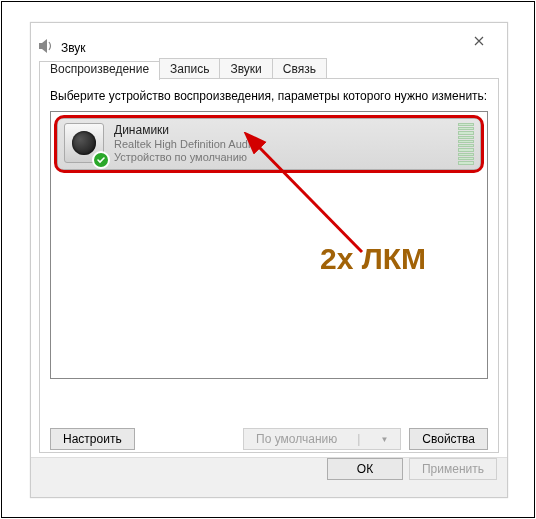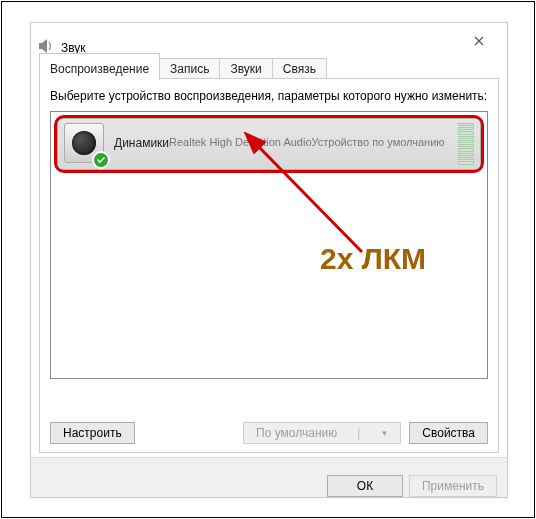--- a/index.html
+++ b/index.html
@@ -11,53 +11,53 @@
 
   .titlebar { height: 32px; display: flex; align-items: flex-end; padding: 0 6px; }
   .titlebar .icon { width: 18px; height: 18px; margin-right: 6px; display: flex; align-items: center; justify-content: center; }
   .titlebar .title { font-size: 12px; color: #000; }
   .titlebar .spacer { flex: 1; }
   .titlebar .close { width: 44px; height: 28px; display: flex; align-items: center; justify-content: center; color: #555; font-size: 14px; }
 
   .tabstrip { display: flex; align-items: flex-end; padding-left: 8px; height: 24px; position: relative; }
   .tabstrip::after { content: ""; position: absolute; left: 8px; right: 8px; bottom: 0; height: 1px; background: #ccc; }
   .tab { font-size: 12px; padding: 3px 10px; border: 1px solid #ccc; border-bottom: none; background: #fff; margin-right: -1px; position: relative; color: #222; }
-  .tab.active { background: #fff; z-index: 2; padding-top: 8px; padding-bottom: 4px; margin-bottom: -1px; }
+  .tab.active { background: #fff; z-index: 2; padding-top: 0; padding-bottom: 4px; margin-bottom: -1px; }
   .tab.inactive { background: #f7f7f7; }
 
   .tabpanel { position: absolute; left: 8px; right: 8px; top: 56px; bottom: 44px; border: 1px solid #ccc; border-top: none; background: #fff; padding: 10px 10px 12px; }
 
   .instruction { font-size: 12px; color: #000; line-height: 1.3; margin-bottom: 6px; }
 
   .listbox { border: 1px solid #888; background: #fff; height: 268px; position: relative; overflow: hidden; }
 
   .highlight { position: absolute; left: 3px; top: 3px; right: 3px; height: 58px; border: 3px solid #d20000; border-radius: 10px; pointer-events: none; box-shadow: 0 0 0 1px rgba(0,0,0,0.05) inset; }
 
   .device { position: absolute; left: 6px; top: 6px; right: 6px; height: 52px; background: linear-gradient(#e6e6e6,#d9d9d9); border: 1px solid #bbb; display: flex; align-items: center; padding: 4px 6px; }
   .device .dicon { width: 42px; height: 42px; position: relative; margin-right: 8px; flex-shrink: 0; }
   .speaker-body { position: absolute; left: 0; top: 0; width: 40px; height: 40px; background: linear-gradient(#f8f8f8,#d0d0d0); border: 1px solid #aaa; border-radius: 3px; }
   .speaker-grill { position: absolute; left: 8px; top: 8px; width: 24px; height: 24px; border-radius: 50%; background: radial-gradient(circle at 35% 35%, #555, #111); box-shadow: inset 0 0 3px #000; }
   .checkbadge { position: absolute; right: -4px; bottom: -4px; width: 18px; height: 18px; border-radius: 50%; background: #2aa82a; border: 2px solid #fff; display: flex; align-items: center; justify-content: center; }
   .checkbadge svg { width: 10px; height: 10px; }
 
-  .dinfo { flex: 1; display: flex; flex-direction: row; line-height: 1.2; }
+  .dinfo { flex: 1; display: flex; flex-direction: column; line-height: 1.2; }
   .dname { font-size: 12px; color: #222; }
   .dsub { font-size: 11px; color: #777; }
 
   .vmeter { width: 16px; height: 42px; display: flex; flex-direction: column-reverse; gap: 1px; margin-left: 6px; }
   .vmeter .bar { flex: 1; background: #cfe8cf; border: 1px solid #a9cda9; }
 
-  .panel-buttons { position: absolute; left: 10px; right: 10px; bottom: 8px; display: flex; align-items: center; gap: 8px; }
+  .panel-buttons { position: absolute; left: 10px; right: 10px; bottom: 2px; display: flex; align-items: center; gap: 8px; }
   .btn { font-size: 12px; padding: 3px 12px; background: #e9e9e9; border: 1px solid #adadad; color: #000; min-width: 76px; text-align: center; }
   .btn.disabled { color: #a0a0a0; background: #efefef; border-color: #d0d0d0; }
   .dd { display: flex; align-items: center; gap: 20px; }
   .dd .tri { font-size: 8px; color: #a0a0a0; }
   .pb-spacer { flex: 1; }
 
-  .dialog-buttons { position: absolute; left: 0; right: 0; bottom: 0; height: 40px; background: #f0f0f0; border-top: 1px solid #ddd; display: flex; align-items: flex-end; justify-content: flex-end; gap: 6px; padding-right: 10px; }
+  .dialog-buttons { position: absolute; left: 0; right: 0; bottom: 0; height: 40px; background: #f0f0f0; border-top: 1px solid #ddd; display: flex; align-items: flex-start; justify-content: flex-end; gap: 6px; padding-right: 10px; }
 
   .callout { position: absolute; color: #a16207; font-size: 30px; font-weight: 600; pointer-events: none; }
   .arrow { position: absolute; pointer-events: none; }
 </style>
 </head>
 <body>
 
 <div class="outer">
   <div class="dialog">
 

